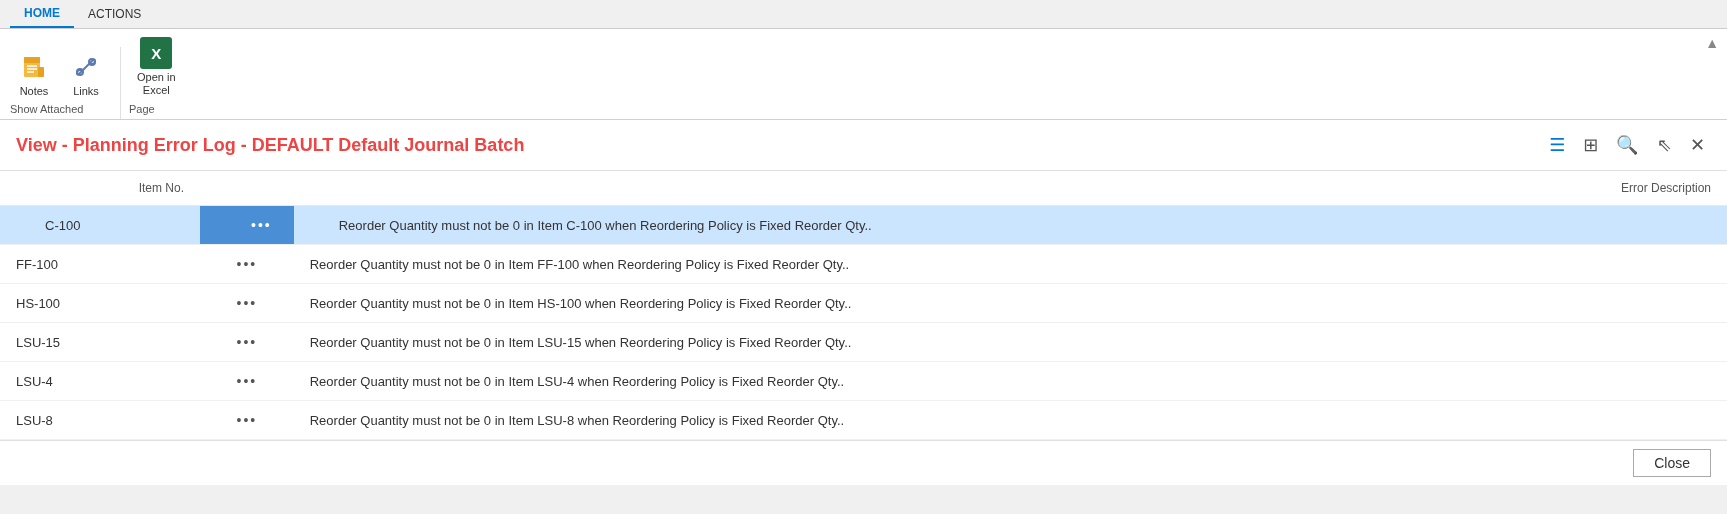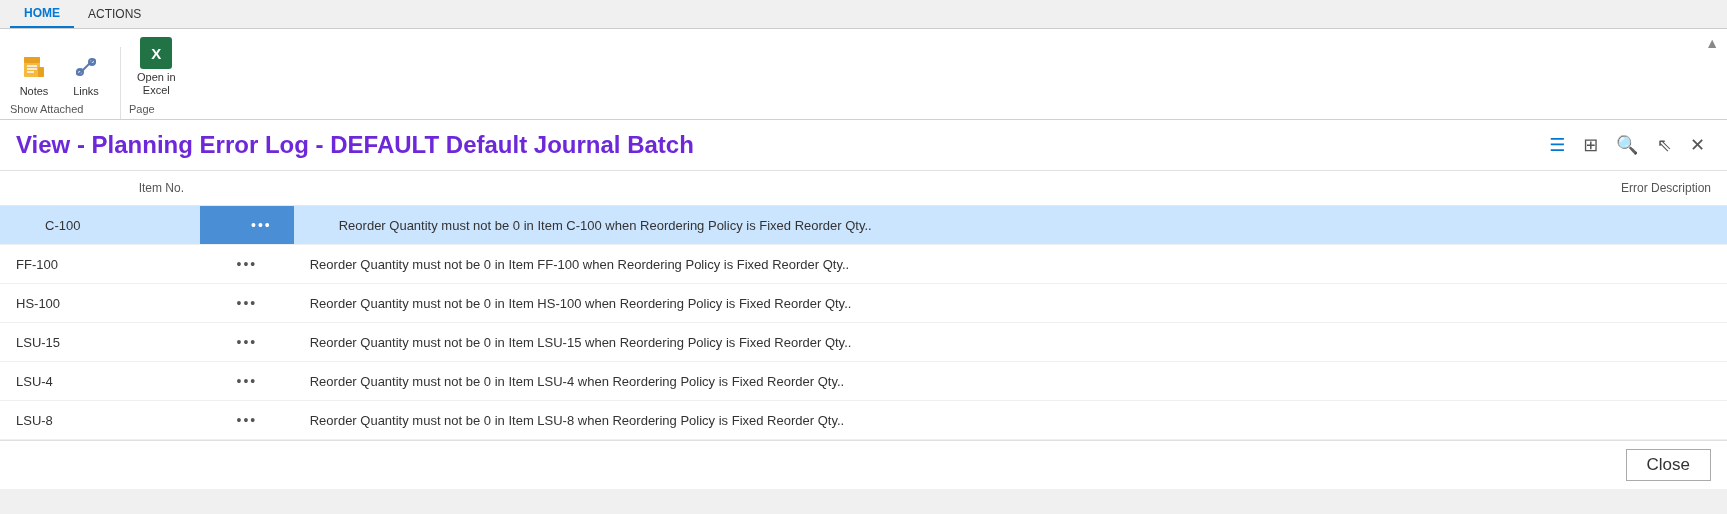--- a/index.html
+++ b/index.html
@@ -91,23 +91,23 @@
     
     .page-header {
       background: #fff;
       padding: 10px 16px;
       display: flex;
       align-items: center;
       justify-content: space-between;
       border-bottom: 1px solid #e0e0e0;
     }
     .page-title {
-      font-size: 24px;
+      font-size: 18px;
       font-weight: 600;
-      color: #6d28d9;
+      color: #ef4444;
     }
     .header-tools {
       display: flex;
       align-items: center;
       gap: 6px;
     }
     .tool-btn {
       background: none;
       border: none;
       cursor: pointer;
@@ -170,21 +170,21 @@
       background: #fff;
       padding: 8px 16px;
       display: flex;
       justify-content: flex-end;
       border-top: 1px solid #e0e0e0;
     }
     .close-btn {
       padding: 5px 20px;
       background: #fff;
       border: 1px solid #aaa;
-      font-size: 17px;
+      font-size: 14px;
       cursor: pointer;
       color: #333;
     }
   </style>
 </head>
 <body>
 
 <div class="menu-bar">
   <button class="menu-tab active">HOME</button>
   <button class="menu-tab">ACTIONS</button>

